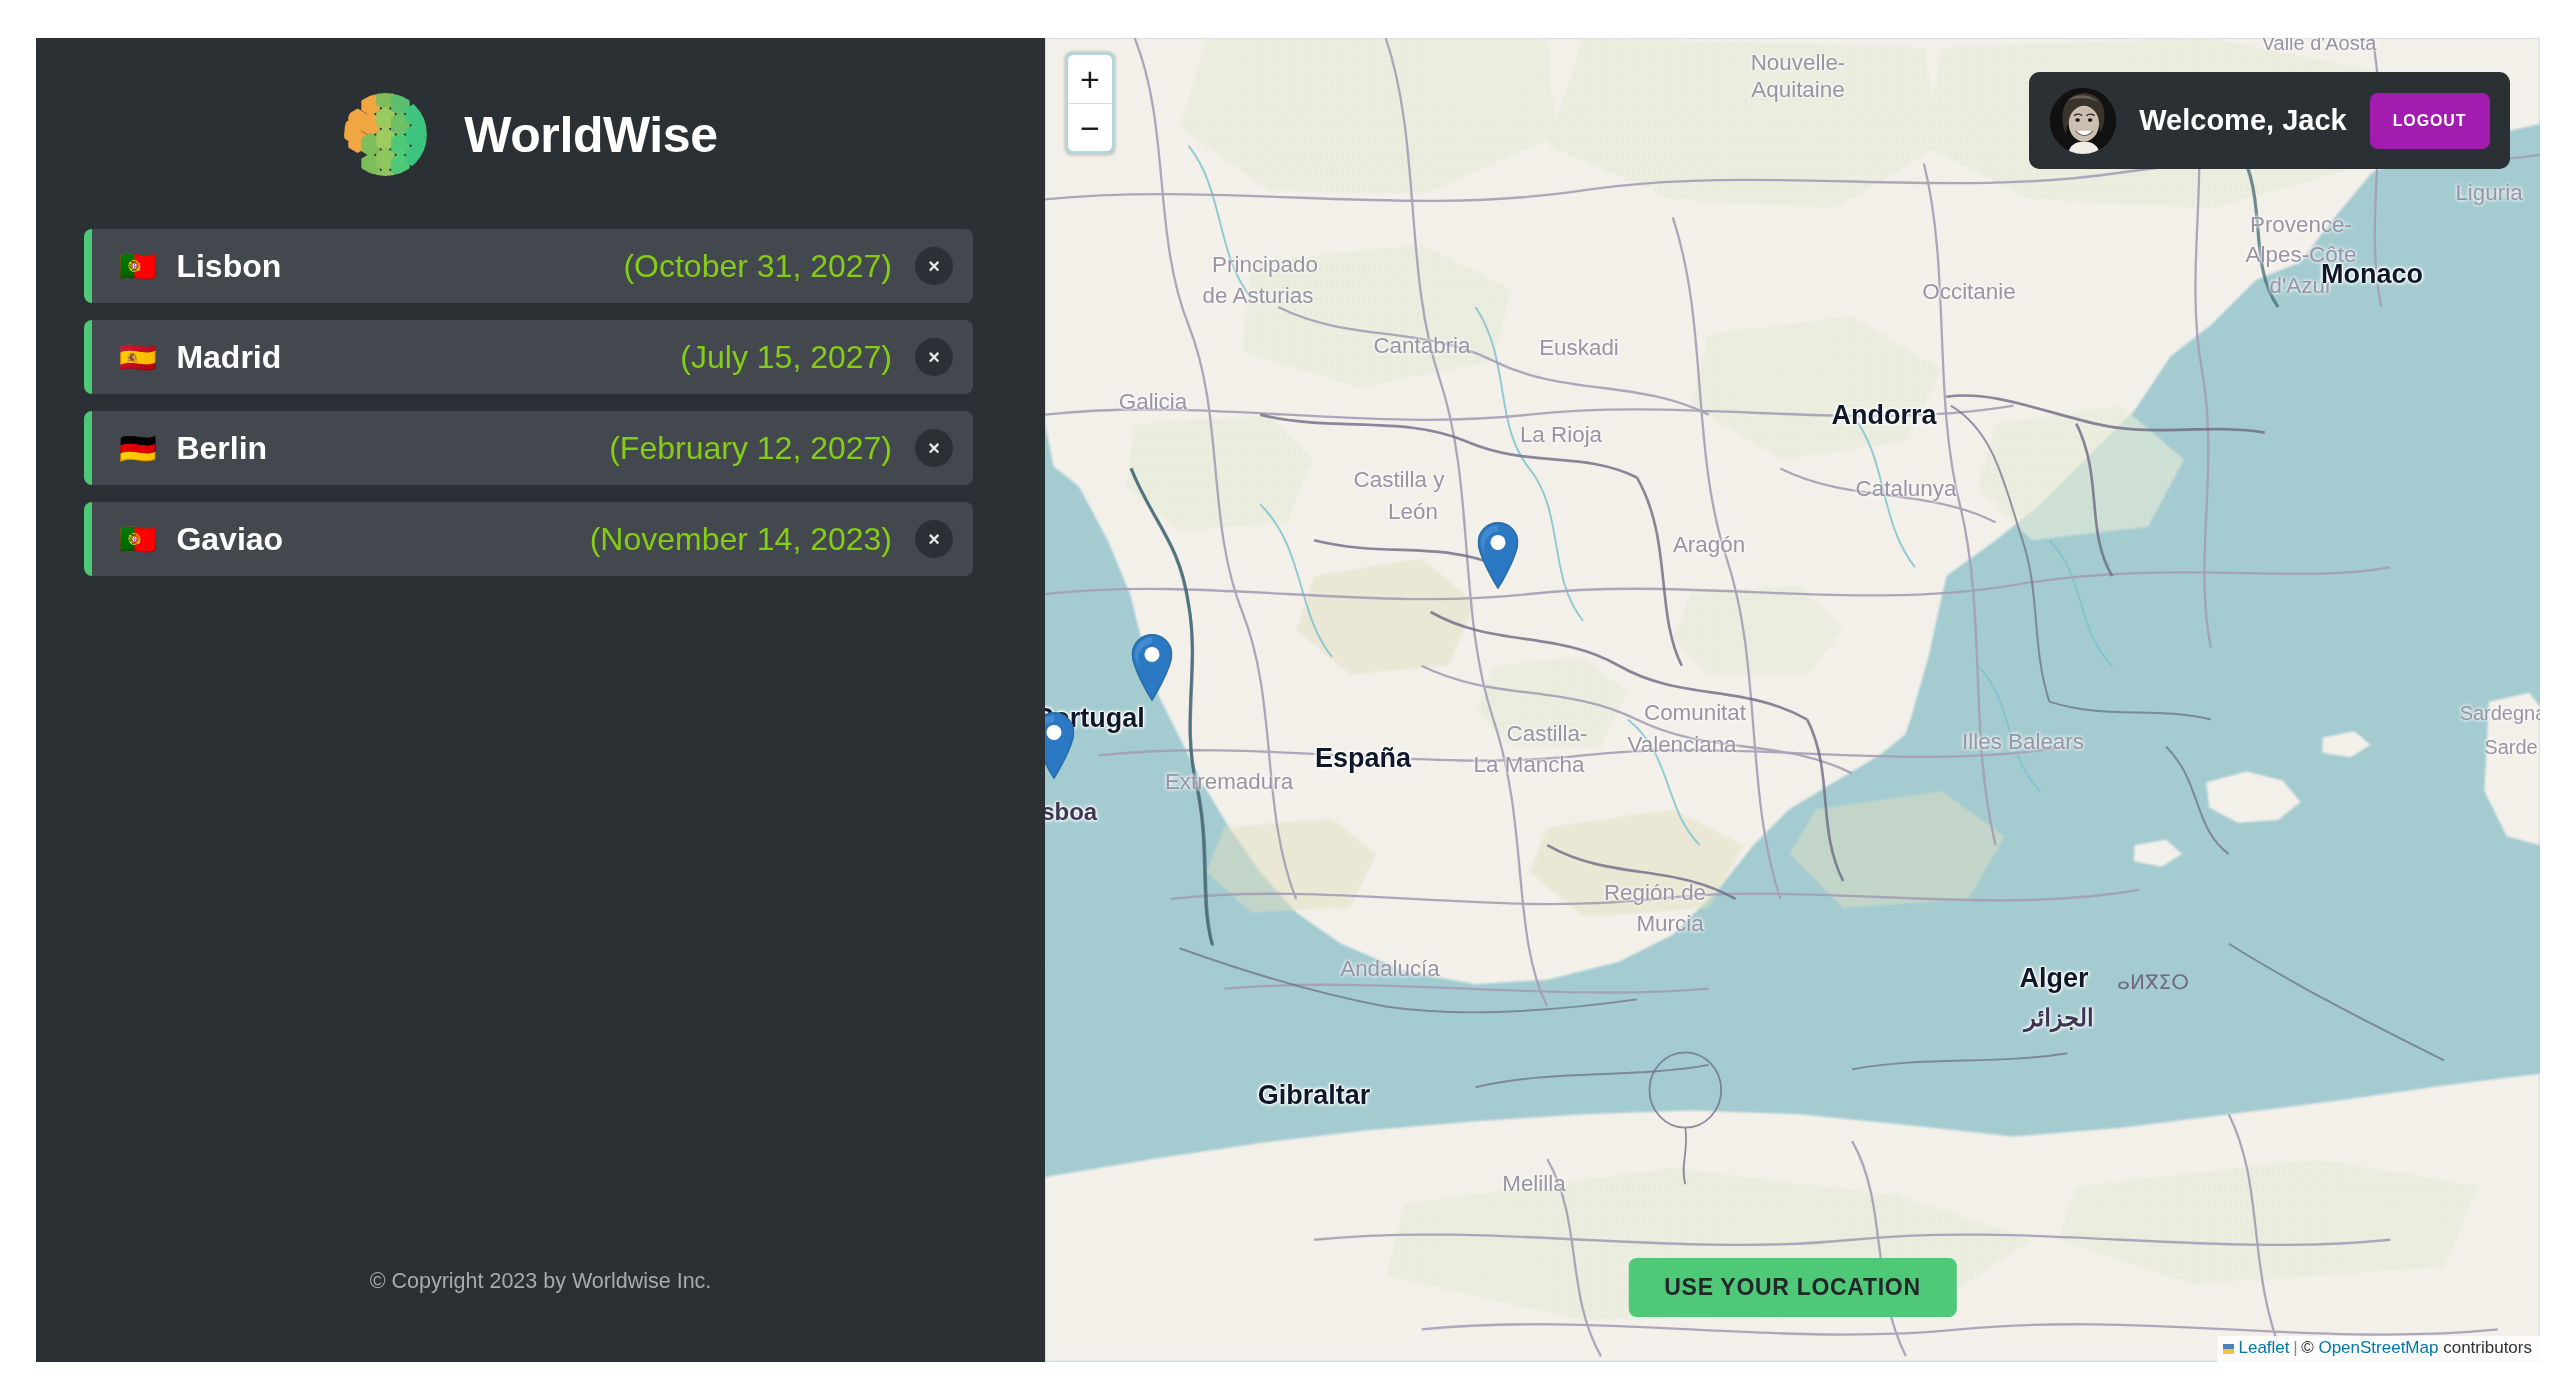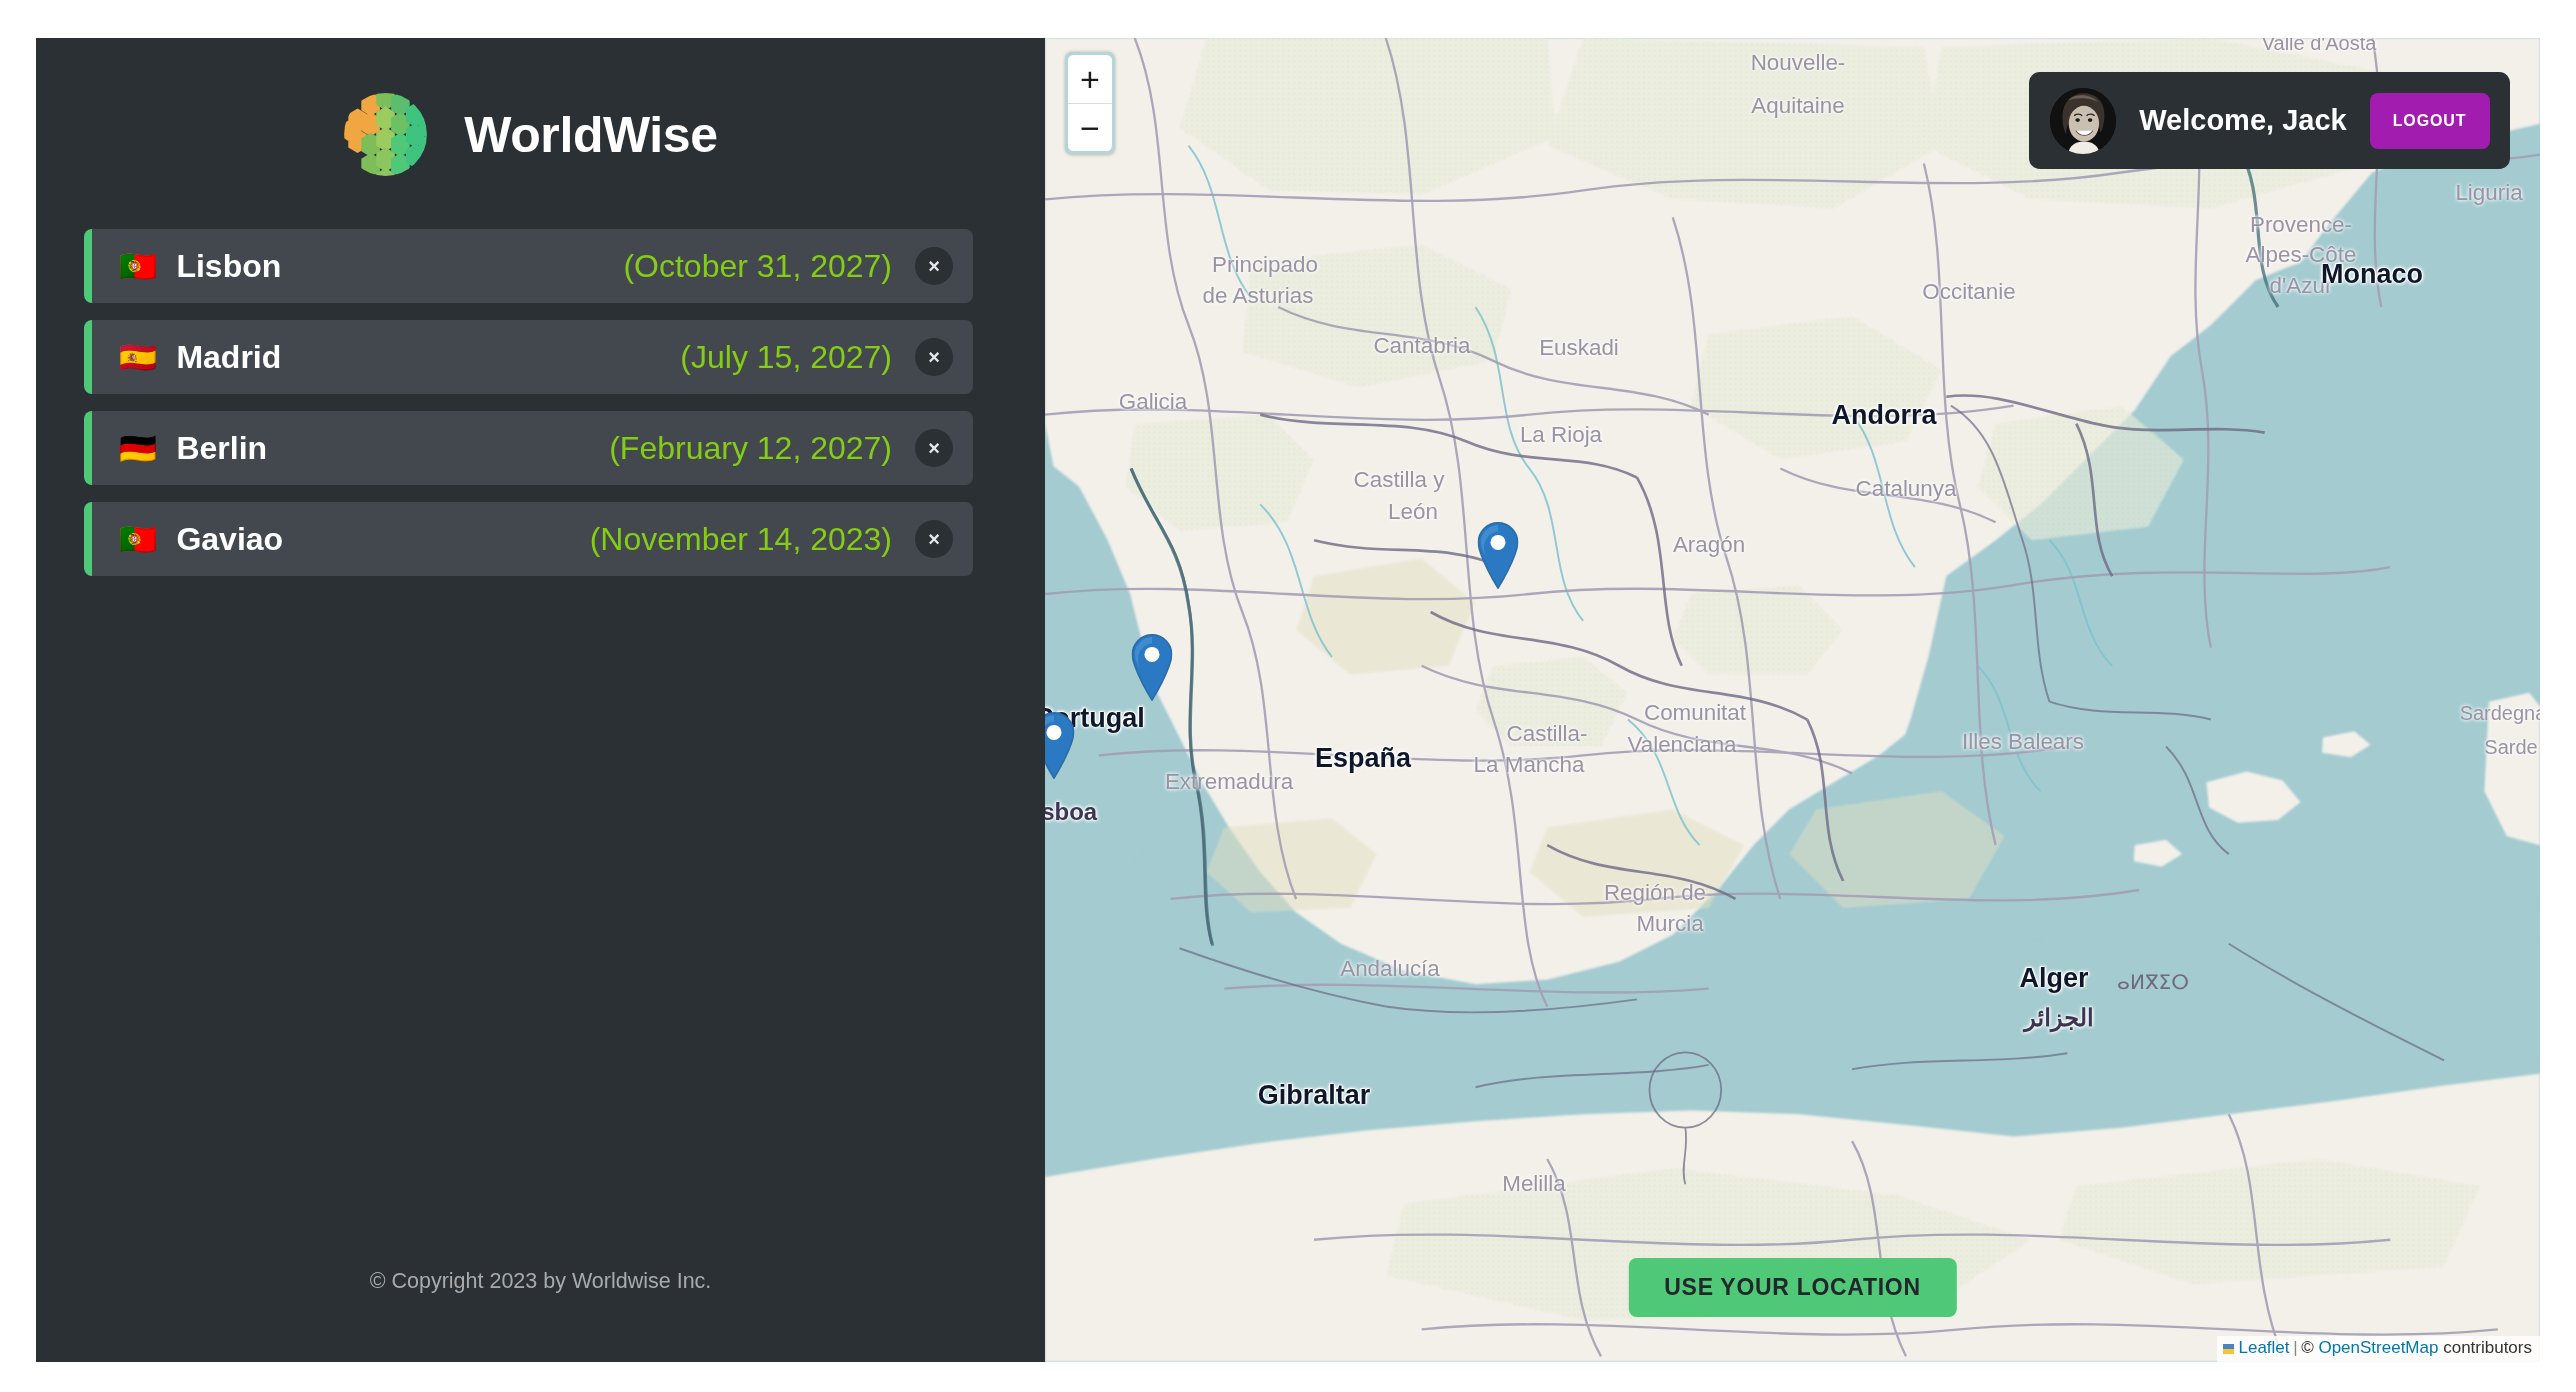--- a/index.html
+++ b/index.html
@@ -526,21 +526,21 @@
 
           <path d="M20,74 C22,64 29,60 38,60 C47,60 54,64 56,74 Z" fill="#f0ece6"></path>
         </svg>
       </div>
       <span class="welcome">Welcome, Jack</span>
       <button class="logout-btn">LOGOUT</button>
     </div>
 
     <div id="labels-layer">
         <div class="map-label lbl-region" style="left: 753px; top: 25px; transform: translate(-50%, -50%);">Nouvelle-</div>
-        <div class="map-label lbl-region" style="left: 753px; top: 68px; transform: translate(-50%, -50%);">Aquitaine</div>
+        <div class="map-label lbl-region" style="left: 753px; top: 52px; transform: translate(-50%, -50%);">Aquitaine</div>
         <div class="map-label lbl-region small" style="left: 1274px; top: 5.4px; transform: translate(-50%, -50%);">Valle d'Aosta</div>
         <div class="map-label lbl-region" style="left: 1256px; top: 187px; transform: translate(-50%, -50%);">Provence-</div>
         <div class="map-label lbl-region" style="left: 1256px; top: 217px; transform: translate(-50%, -50%);">Alpes-Côte</div>
         <div class="map-label lbl-region" style="left: 1256px; top: 248px; transform: translate(-50%, -50%);">d'Azur</div>
         <div class="map-label lbl-region" style="left: 1444px; top: 155px; transform: translate(-50%, -50%);">Liguria</div>
         <div class="map-label lbl-country" style="left: 1327px; top: 236px; transform: translate(-50%, -50%);">Monaco</div>
         <div class="map-label lbl-region" style="left: 924px; top: 254px; transform: translate(-50%, -50%);">Occitanie</div>
         <div class="map-label lbl-region" style="left: 220px; top: 227px; transform: translate(-50%, -50%);">Principado</div>
         <div class="map-label lbl-region" style="left: 213px; top: 258px; transform: translate(-50%, -50%);">de Asturias</div>
         <div class="map-label lbl-region" style="left: 377px; top: 308px; transform: translate(-50%, -50%);">Cantabria</div>

